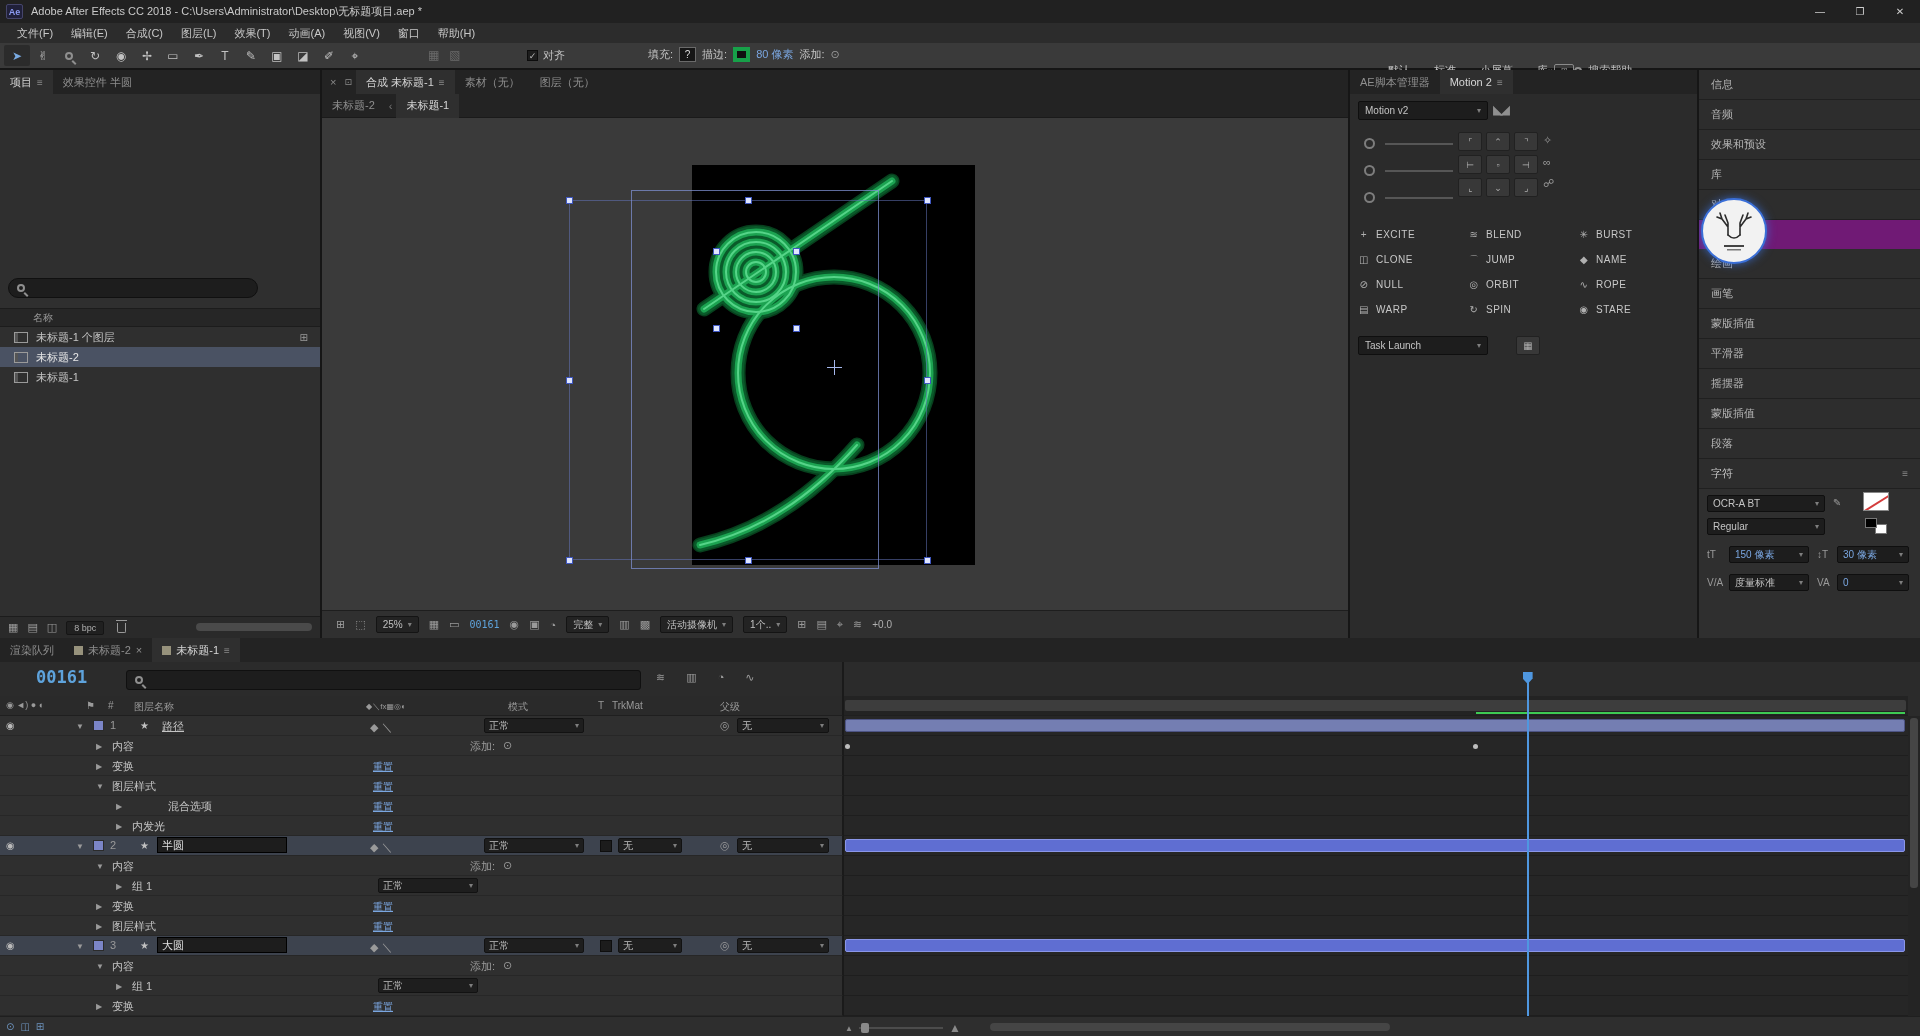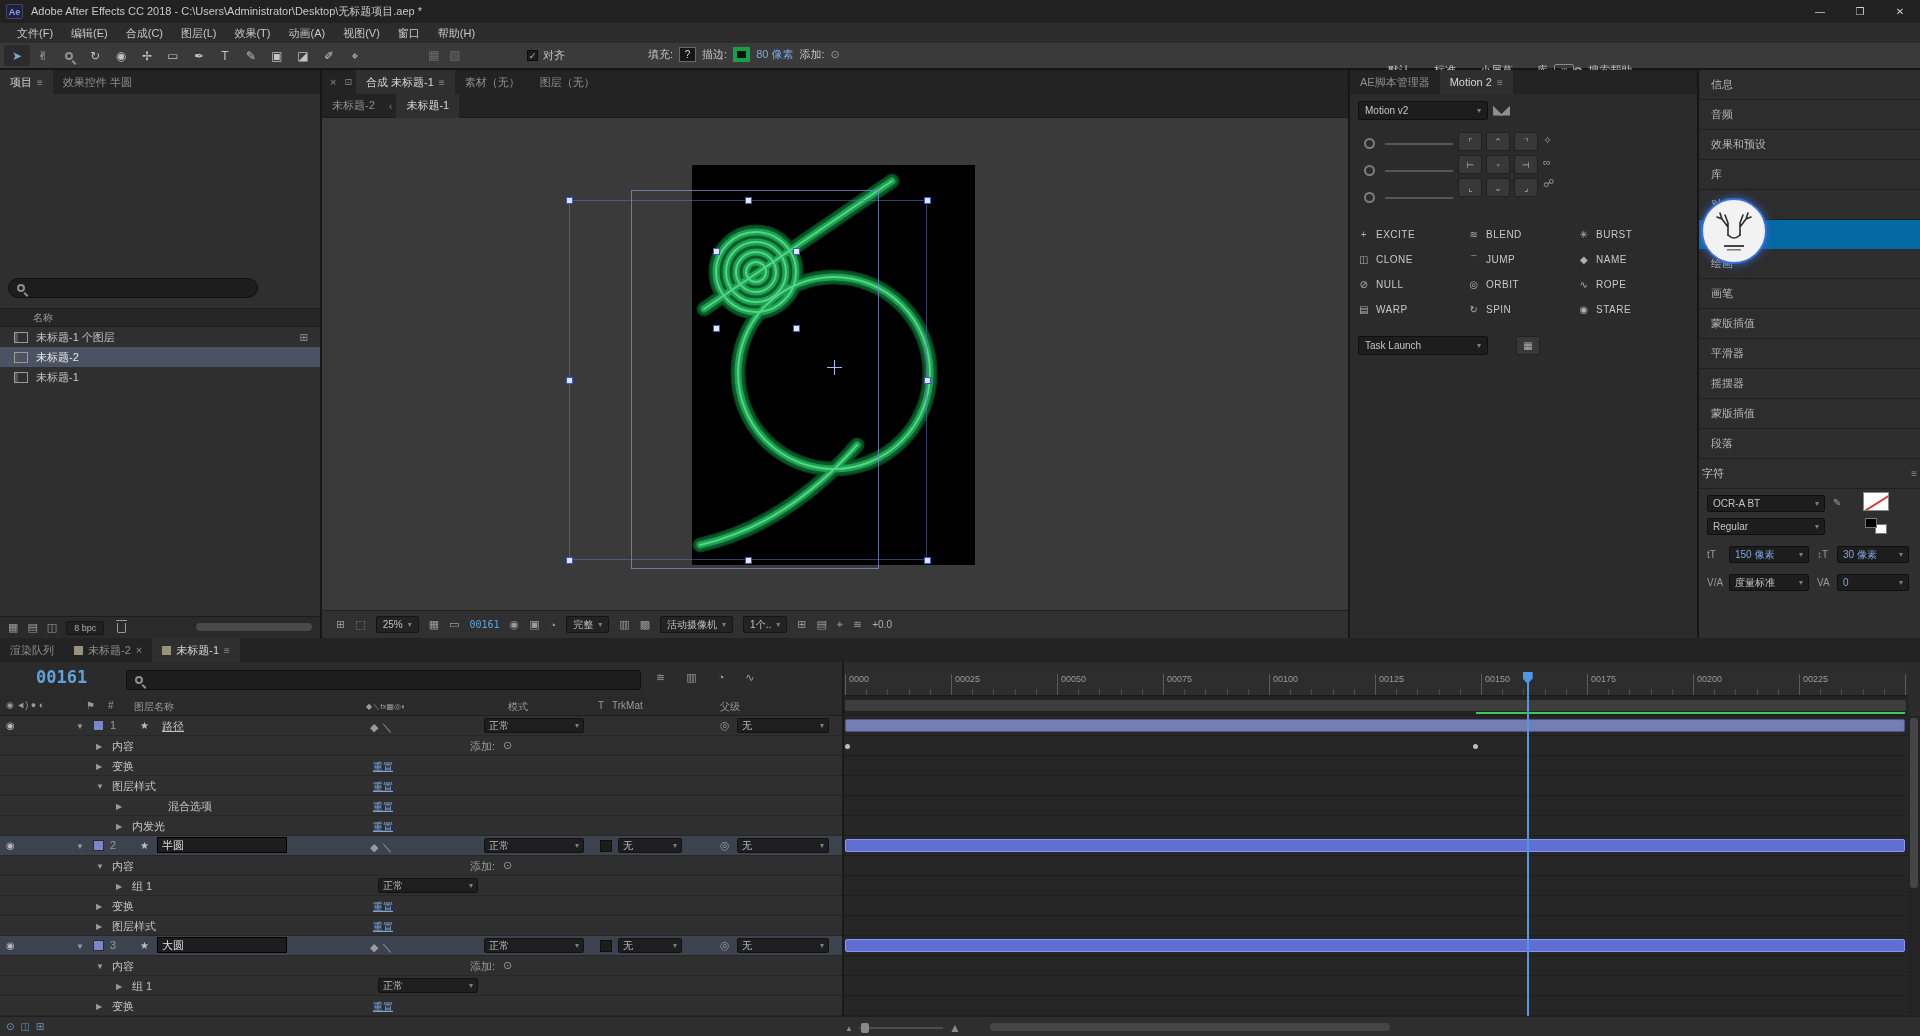--- a/index.html
+++ b/index.html
@@ -78,21 +78,21 @@
 .agrid{position:absolute;left:108px;top:62px;display:grid;grid-template-columns:repeat(3,24px);grid-auto-rows:19px;gap:4px}
 .agrid-btn{background:#383838;border:1px solid #212121;border-radius:2px;color:#b0b0b0;font-size:9px;display:flex;align-items:center;justify-content:center}
 .m-side{position:absolute;left:193px;top:64px;display:flex;flex-direction:column;gap:9px;color:#9a9a9a;font-size:11px}
 .mbtns{position:absolute;left:8px;top:152px;display:grid;grid-template-columns:repeat(3,110px);grid-auto-rows:25px}
 .mbtn{display:flex;align-items:center;gap:6px;color:#c8c8c8;font-size:10px;letter-spacing:.5px}
 .mbtn .ic{color:#b0b0b0;width:12px;text-align:center}
 .task-btn{position:absolute;left:166px;top:266px;width:24px;height:19px;background:#383838;border:1px solid #212121;border-radius:2px;color:#b5b5b5;font-size:10px;display:flex;align-items:center;justify-content:center}
 
 .side-row{position:relative;height:30px;border-bottom:1px solid #202020;background:#2d2d2d;display:flex;align-items:center;padding-left:12px;font-size:11px;color:#b5b5b5}
 #side-rows .side-row:nth-child(6){margin-top:29px}
-.char-header{position:absolute;top:389px;left:0;right:0;height:30px;border-bottom:1px solid #202020;background:#2d2d2d;display:flex;align-items:center;justify-content:space-between;padding:0 3px;font-size:11px;color:#c8c8c8}
+.char-header{position:absolute;top:389px;left:0;right:0;height:30px;border-bottom:1px solid #202020;background:#2d2d2d;display:flex;align-items:center;justify-content:space-between;padding:0 12px;font-size:11px;color:#c8c8c8}
 .char-body{position:absolute;top:419px;left:0;right:0;bottom:0;background:#2f2f2f}
 .c-combo{position:absolute;background:#1d1d1d;border:1px solid #0f0f0f;border-radius:2px;height:17px;display:flex;align-items:center;justify-content:space-between;padding:0 5px;font-size:10px;color:#c4c4c4}
 .swpair{position:absolute;width:22px;height:16px}
 .swpair .b{position:absolute;width:12px;height:10px;border:1px solid #777}
 .swpair .b1{left:0;top:0;background:#000}
 .swpair .b2{right:0;bottom:0;background:#fff}
 .nofill{position:absolute;width:26px;height:19px;background:#fff;border:1px solid #888;overflow:hidden}
 .nofill::before{content:"";position:absolute;left:-4px;top:8px;width:38px;height:2px;background:#d43c3c;transform:rotate(-32deg)}
 .c-ico{position:absolute;color:#9a9a9a;font-size:10px}
 .logo-circle{position:absolute;left:2px;top:128px;width:66px;height:66px;border-radius:50%;background:#f2f2f2;border:2px solid #3a6fd8;box-shadow:0 0 10px rgba(58,111,216,.8);display:flex;align-items:center;justify-content:center;z-index:3}
@@ -454,21 +454,21 @@
             <span>STARE</span>
           </div>
         </div>
       <div class="m-combo" style="left:8px;top:266px;width:130px">
           <span>Task Launch</span>
           <span class="chev">▾</span>
         </div>
       <div class="task-btn">▦</div>
     </div>
 
-    <div class="panel" style="left:1699px;width:221px;background:#0369a1">
+    <div class="panel" style="left:1699px;width:221px;background:#701a75">
       <div id="side-rows">
           <div class="side-row">信息</div>
           <div class="side-row">音频</div>
           <div class="side-row">效果和预设</div>
           <div class="side-row">库</div>
           <div class="side-row">对齐</div>
           <div class="side-row">绘画</div>
           <div class="side-row">画笔</div>
           <div class="side-row">蒙版插值</div>
           <div class="side-row">平滑器</div>
@@ -551,34 +551,20 @@
       <div class="searchbox" style="left:126px;top:8px;width:515px;border-radius:3px">
         <span class="mag"></span>
       </div>
       <div class="tl-icons">
         <span>≋</span>
         <span>▥</span>
         <span>◔</span>
         <span>∿</span>
       </div>
     </div>
-    <div class="ruler" id="ruler">
-        <div class="ticks"></div>
-        <span class="rlabel" style="left: 2px;">0000</span>
-        <span class="rlabel" style="left: 108px;">00025</span>
-        <span class="rlabel" style="left: 214px;">00050</span>
-        <span class="rlabel" style="left: 320px;">00075</span>
-        <span class="rlabel" style="left: 426px;">00100</span>
-        <span class="rlabel" style="left: 532px;">00125</span>
-        <span class="rlabel" style="left: 638px;">00150</span>
-        <span class="rlabel" style="left: 744px;">00175</span>
-        <span class="rlabel" style="left: 850px;">00200</span>
-        <span class="rlabel" style="left: 956px;">00225</span>
-        <span class="rlabel" style="left: 1062px;">0025</span>
-      </div>
     <div class="tl-header">
       <div class="th-l">
         <span class="abs" style="left:6px;top:4px;font-size:9px">◉ ◄) ● ◐</span>
         <span class="abs" style="left:86px;top:4px">⚑</span>
         <span class="abs" style="left:108px;top:4px">#</span>
         <span class="abs" style="left:134px;top:4px">图层名称</span>
         <span class="abs" style="left:366px;top:5px;font-size:8px">◆＼fx▦◎◐</span>
         <span class="abs" style="left:508px;top:4px">模式</span>
         <span class="abs" style="left:598px;top:4px">T</span>
         <span class="abs" style="left:612px;top:4px">TrkMat</span>

